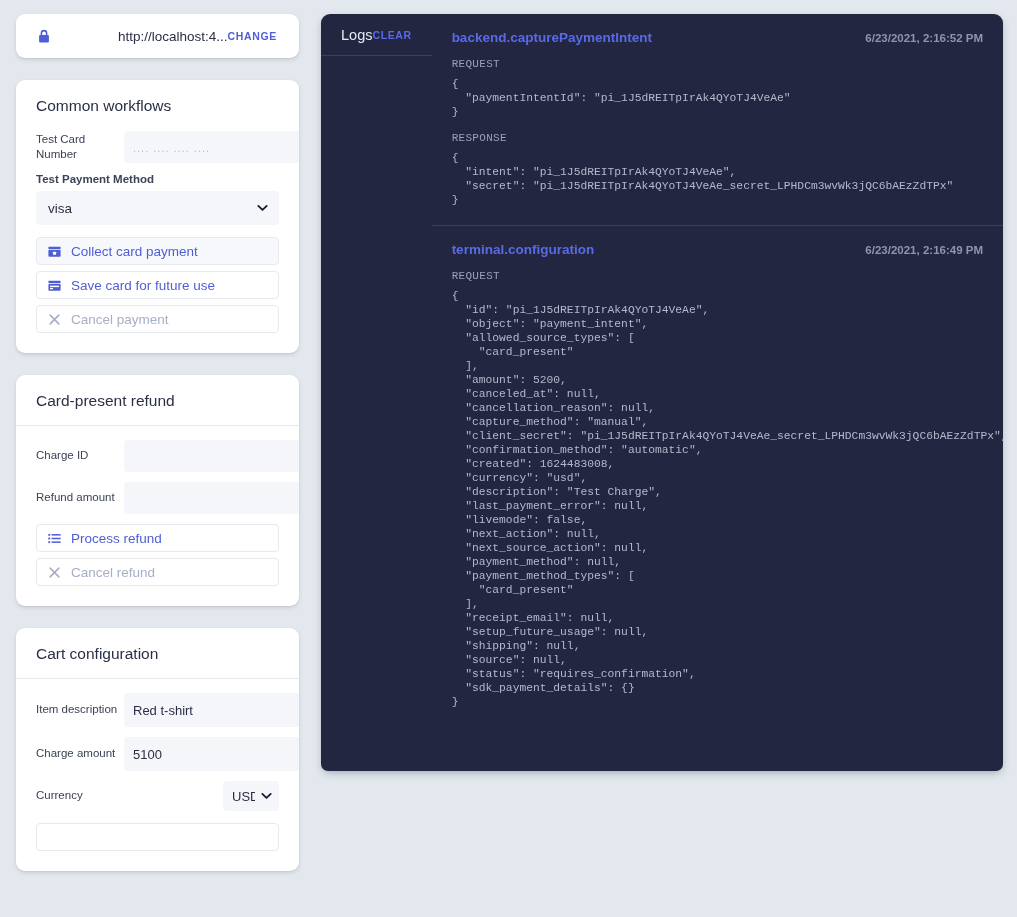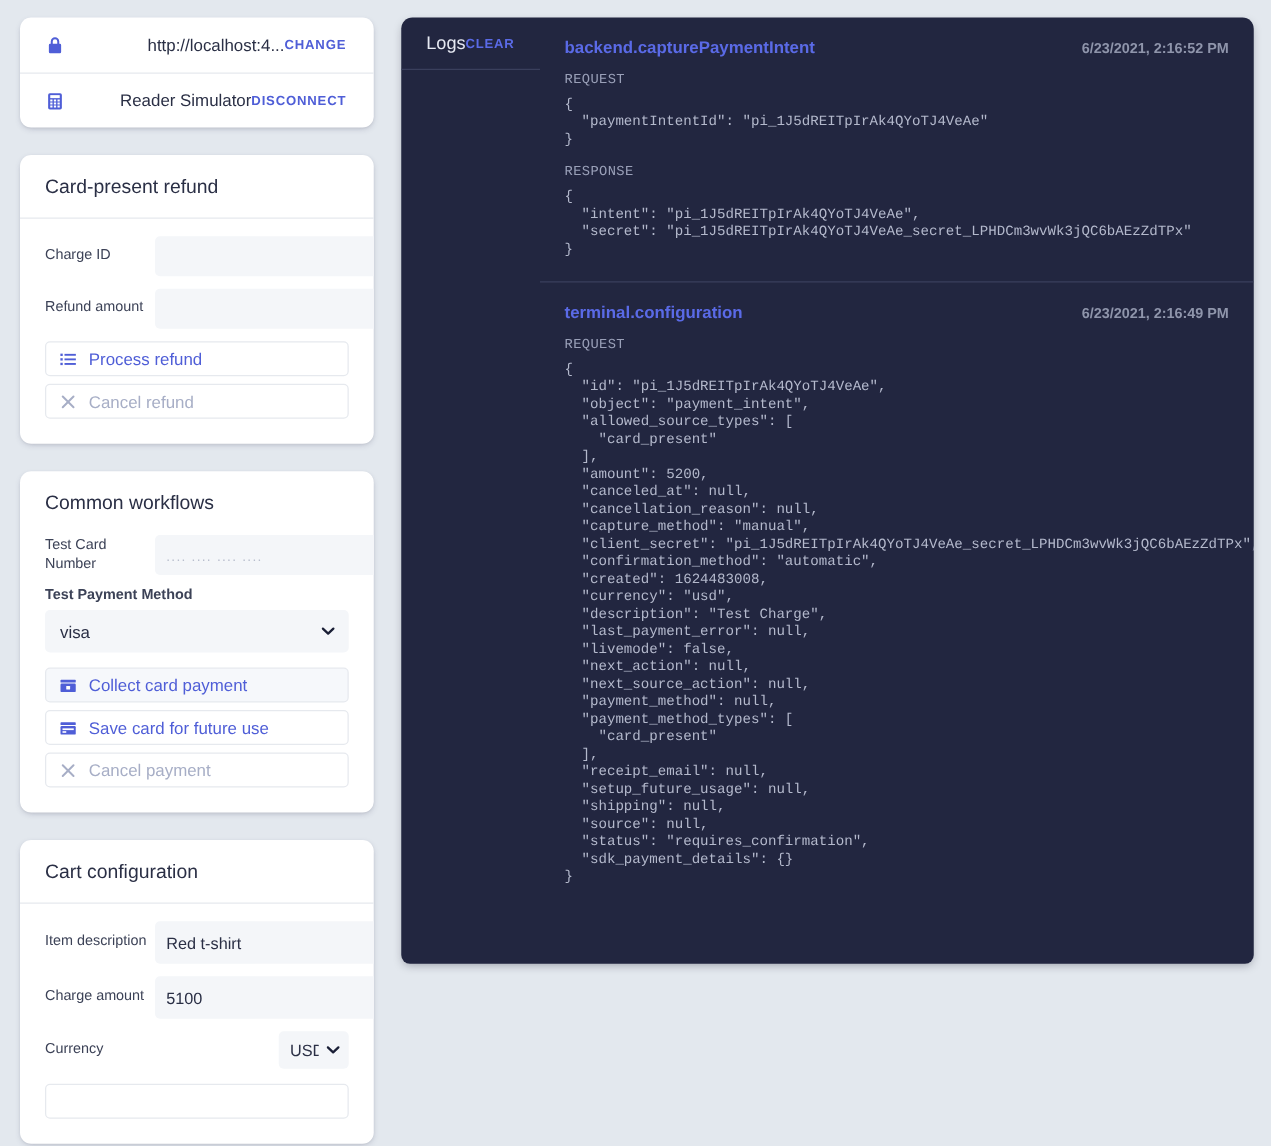--- a/index.html
+++ b/index.html
@@ -134,70 +134,20 @@
   <div class="sidebar">
 
     <div class="card">
       <div class="conn-row">
         <svg class="conn-ico" viewBox="0 0 16 16">
           <path fill="#4f5ed7" d="M4.6 7V5.2a3.4 3.4 0 016.8 0V7h.5a1 1 0 011 1v5.5a1 1 0 01-1 1H4.1a1 1 0 01-1-1V8a1 1 0 011-1h.5zm1.6 0h3.6V5.2a1.8 1.8 0 10-3.6 0V7z"></path>
         </svg>
         <span class="conn-label">http://localhost:4...</span>
         <span class="conn-action">CHANGE</span>
       </div>
-      <div class="conn-row">
-        <svg class="conn-ico" viewBox="0 0 16 16">
-          <rect x="2.5" y="1.5" width="11" height="13" rx="1.4" fill="#4f5ed7"></rect>
-          <rect x="4.2" y="3.1" width="7.6" height="2.4" fill="#ffffff"></rect>
-          <rect x="4.2" y="6.6" width="1.8" height="1.6" fill="#ffffff"></rect>
-          <rect x="7.1" y="6.6" width="1.8" height="1.6" fill="#ffffff"></rect>
-          <rect x="10" y="6.6" width="1.8" height="1.6" fill="#ffffff"></rect>
-          <rect x="4.2" y="9" width="1.8" height="1.6" fill="#ffffff"></rect>
-          <rect x="7.1" y="9" width="1.8" height="1.6" fill="#ffffff"></rect>
-          <rect x="10" y="9" width="1.8" height="1.6" fill="#ffffff"></rect>
-          <rect x="4.2" y="11.4" width="1.8" height="1.6" fill="#ffffff"></rect>
-          <rect x="7.1" y="11.4" width="1.8" height="1.6" fill="#ffffff"></rect>
-          <rect x="10" y="11.4" width="1.8" height="1.6" fill="#ffffff"></rect>
-        </svg>
-        <span class="conn-label">Reader Simulator</span>
-        <span class="conn-action">DISCONNECT</span>
-      </div>
-    </div>
-
-    <div class="card">
-      <div class="card-title bordered">Card-present refund</div>
-      <div class="card-body pt">
-        <div class="field-row">
-          <div class="field-label">Charge ID</div>
-          <input class="field-input" type="text" style="">
-        </div>
-        <div class="field-row">
-          <div class="field-label">Refund amount</div>
-          <input class="field-input" type="text" style="">
-        </div>
-
-        <button class="btn">
-          <svg class="btn-ico" viewBox="0 0 16 16">
-            <rect x="1.4" y="3.1" width="2" height="2" fill="#4f5ed7"></rect>
-            <rect x="1.4" y="7" width="2" height="2" fill="#4f5ed7"></rect>
-            <rect x="1.4" y="10.9" width="2" height="2" fill="#4f5ed7"></rect>
-            <rect x="4.9" y="3.3" width="9.7" height="1.6" fill="#4f5ed7"></rect>
-            <rect x="4.9" y="7.2" width="9.7" height="1.6" fill="#4f5ed7"></rect>
-            <rect x="4.9" y="11.1" width="9.7" height="1.6" fill="#4f5ed7"></rect>
-          </svg>
-          <span>Process refund</span>
-        </button>
-
-        <button class="btn disabled">
-          <svg class="btn-ico" viewBox="0 0 16 16">
-            <path d="M3.4 3.4l9.2 9.2M12.6 3.4l-9.2 9.2" stroke="#a7aec6" stroke-width="1.7" stroke-linecap="round"></path>
-          </svg>
-          <span>Cancel refund</span>
-        </button>
-      </div>
     </div>
 
     <div class="card">
       <div class="card-title">Common workflows</div>
       <div class="card-body">
 
         <div class="field-row">
           <div class="field-label">Test Card Number</div>
           <input class="field-input" type="text" placeholder=".... .... .... ...." style="">
         </div>
@@ -231,20 +181,53 @@
             <rect x="3.2" y="10.6" width="3.2" height="1.4" fill="#ffffff"></rect>
           </svg>
           <span>Save card for future use</span>
         </button>
 
         <button class="btn disabled">
           <svg class="btn-ico" viewBox="0 0 16 16">
             <path d="M3.4 3.4l9.2 9.2M12.6 3.4l-9.2 9.2" stroke="#a7aec6" stroke-width="1.7" stroke-linecap="round"></path>
           </svg>
           <span>Cancel payment</span>
+        </button>
+      </div>
+    </div>
+
+    <div class="card">
+      <div class="card-title bordered">Card-present refund</div>
+      <div class="card-body pt">
+        <div class="field-row">
+          <div class="field-label">Charge ID</div>
+          <input class="field-input" type="text" style="">
+        </div>
+        <div class="field-row">
+          <div class="field-label">Refund amount</div>
+          <input class="field-input" type="text" style="">
+        </div>
+
+        <button class="btn">
+          <svg class="btn-ico" viewBox="0 0 16 16">
+            <rect x="1.4" y="3.1" width="2" height="2" fill="#4f5ed7"></rect>
+            <rect x="1.4" y="7" width="2" height="2" fill="#4f5ed7"></rect>
+            <rect x="1.4" y="10.9" width="2" height="2" fill="#4f5ed7"></rect>
+            <rect x="4.9" y="3.3" width="9.7" height="1.6" fill="#4f5ed7"></rect>
+            <rect x="4.9" y="7.2" width="9.7" height="1.6" fill="#4f5ed7"></rect>
+            <rect x="4.9" y="11.1" width="9.7" height="1.6" fill="#4f5ed7"></rect>
+          </svg>
+          <span>Process refund</span>
+        </button>
+
+        <button class="btn disabled">
+          <svg class="btn-ico" viewBox="0 0 16 16">
+            <path d="M3.4 3.4l9.2 9.2M12.6 3.4l-9.2 9.2" stroke="#a7aec6" stroke-width="1.7" stroke-linecap="round"></path>
+          </svg>
+          <span>Cancel refund</span>
         </button>
       </div>
     </div>
 
     <div class="card">
       <div class="card-title bordered">Cart configuration</div>
       <div class="card-body pt">
         <div class="field-row">
           <div class="field-label">Item description</div>
           <input class="field-input tall" type="text" value="Red t-shirt" style="">

